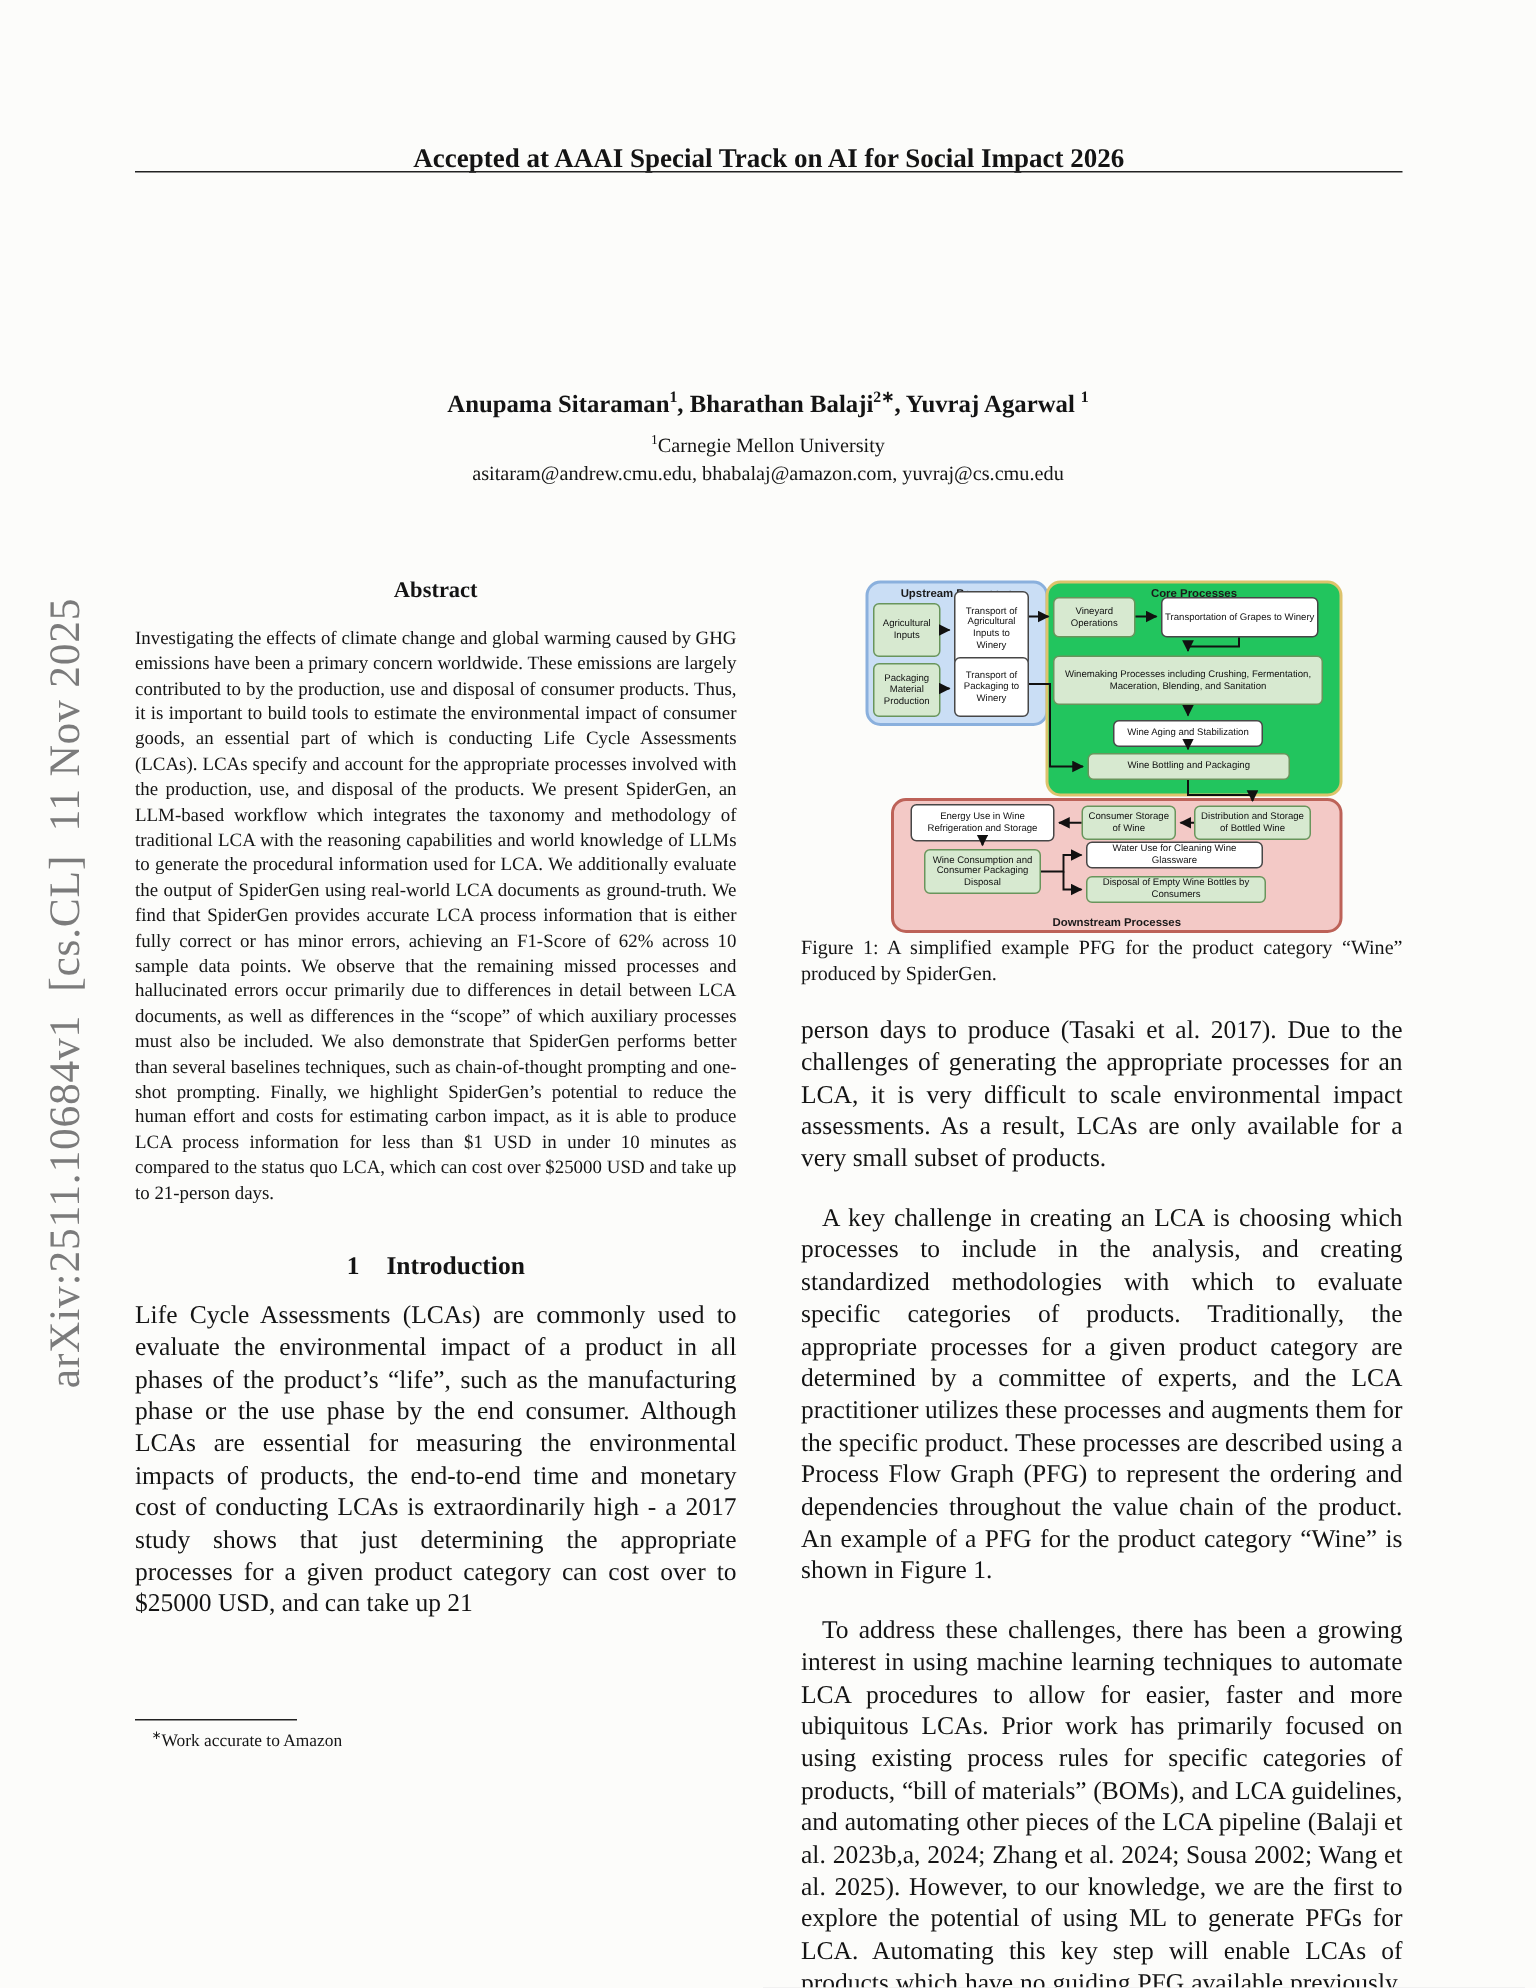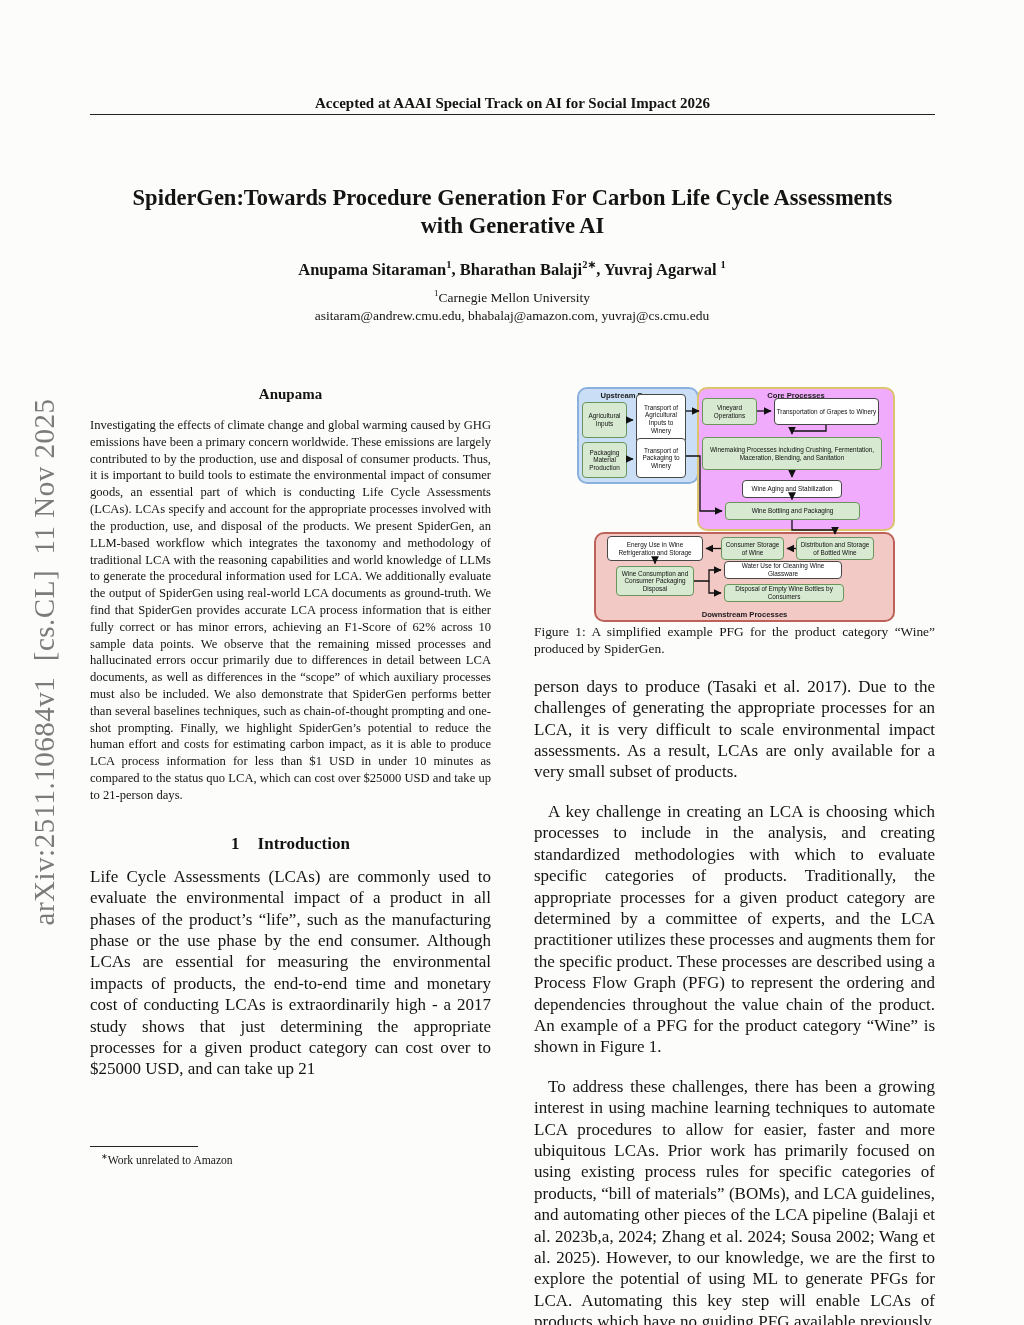--- a/index.html
+++ b/index.html
@@ -9,21 +9,21 @@
     margin:0 auto;
   }
   
   .arxiv-strip{
     position:absolute; left:44px; top:662px;
     transform:translate(-50%,-50%) rotate(-90deg);
     white-space:pre; font-size:29px; color:#7b7b7b; letter-spacing:0.5px;
   }
   .header-note{
     position:absolute; top:95px; left:90px; width:845px; text-align:center;
-    font-weight:bold; font-size:15px;
+    font-weight:bold; font-size:18px;
   }
   .header-rule{
     position:absolute; top:114px; left:90px; width:845px; height:0;
     border-top:1.6px solid #222;
   }
   .title{
     position:absolute; top:184px; left:60px; width:905px; text-align:center;
     font-size:22.5px; font-weight:bold; line-height:1.26; margin:0;
   }
   .authors{
@@ -53,21 +53,21 @@
     position:absolute; left:90px; top:1146px; width:401px;
     font-size:11.6px; line-height:1.31; text-align:justify;
   }
   .footnote-rule{width:108px; border-top:1.2px solid #222; margin-bottom:5px;}
   .fn-first{text-indent:11px;}
   .footnote sup{font-size:8px;}
   
   .figure-box{position:relative; width:400px; height:243px; font-family:"Liberation Sans", sans-serif;}
   .fgroup{position:absolute; border-radius:10px; border:2px solid;}
   .fgroup.blue{background:#cadef5; border-color:#8ab0dd;}
-  .fgroup.yellow{background:#f0abfc; border-color:#ddc36c;}
+  .fgroup.yellow{background:#22c55e; border-color:#ddc36c;}
   .fgroup.red{background:#f3c9c6; border-color:#bd6258;}
   .fgroup-label{
     position:absolute; left:0; width:100%; text-align:center;
     font-weight:bold; font-size:7.6px; color:#1a1a1a;
   }
   .fgroup-label.top{top:2px;} .fgroup-label.bottom{bottom:1px;}
   .fnode{
     position:absolute; border:1px solid; border-radius:4px;
     display:flex; align-items:center; justify-content:center; text-align:center;
     font-size:6.4px; line-height:1.18; padding:1px; box-sizing:border-box; color:#111;
@@ -83,46 +83,42 @@
 </head>
 <body>
 
 <div class="page">
 
   <div class="arxiv-strip">arXiv:2511.10684v1  [cs.CL]  11 Nov 2025</div>
 
   <div class="header-note">Accepted at AAAI Special Track on AI for Social Impact 2026</div>
   <div class="header-rule"></div>
 
-  <h1 class="title">
-    <span>SpiderGen:Towards Procedure Generation For Carbon Life Cycle Assessments</span><br>
-    <span>with Generative AI</span>
-  </h1>
 
   <div class="authors">
     <span>Anupama Sitaraman</span><sup>1</sup><span>, </span><span>Bharathan Balaji</span><sup>2∗</sup><span>, </span><span>Yuvraj Agarwal</span><sup style="margin-left:4px">1</sup>
   </div>
 
   <div class="affil-block">
     <div><sup>1</sup><span>Carnegie Mellon University</span></div>
     <div>asitaram@andrew.cmu.edu, bhabalaj@amazon.com, yuvraj@cs.cmu.edu</div>
   </div>
 
   <div class="col-left">
-    <div class="abstract-heading">Anupama</div>
+    <div class="abstract-heading">Abstract</div>
     <p class="abstract-text flow-para">Investigating the effects of climate change and global warming caused by GHG emissions have been a primary concern worldwide. These emissions are largely contributed to by the production, use and disposal of consumer products. Thus, it is important to build tools to estimate the environmental impact of consumer goods, an essential part of which is conducting Life Cycle Assessments (LCAs). LCAs specify and account for the appropriate processes involved with the production, use, and disposal of the products. We present SpiderGen, an LLM-based workflow which integrates the taxonomy and methodology of traditional LCA with the reasoning capabilities and world knowledge of LLMs to generate the procedural information used for LCA. We additionally evaluate the output of SpiderGen using real-world LCA documents as ground-truth. We find that SpiderGen provides accurate LCA process information that is either fully correct or has minor errors, achieving an F1-Score of 62% across 10 sample data points. We observe that the remaining missed processes and hallucinated errors occur primarily due to differences in detail between LCA documents, as well as differences in the “scope” of which auxiliary processes must also be included. We also demonstrate that SpiderGen performs better than several baselines techniques, such as chain-of-thought prompting and one-shot prompting. Finally, we highlight SpiderGen’s potential to reduce the human effort and costs for estimating carbon impact, as it is able to produce LCA process information for less than $1 USD in under 10 minutes as compared to the status quo LCA, which can cost over $25000 USD and take up to 21-person days.</p>
     <div class="section-heading">
       <span class="secnum">1</span><span>Introduction</span>
     </div>
     <p class="body-text flow-para">Life Cycle Assessments (LCAs) are commonly used to evaluate the environmental impact of a product in all phases of the product’s “life”, such as the manufacturing phase or the use phase by the end consumer. Although LCAs are essential for measuring the environmental impacts of products, the end-to-end time and monetary cost of conducting LCAs is extraordinarily high - a 2017 study shows that just determining the appropriate processes for a given product category can cost over to $25000 USD, and can take up 21</p>
   </div>
 
   <div class="footnote">
     <div class="footnote-rule"></div>
-    <div class="fn-first"><sup>∗</sup><span>Work unrelated to Amazon</span></div>
+    <div class="fn-first"><sup>∗</sup><span>Work accurate to Amazon</span></div>
   </div>
 
   <div class="col-right">
 
     <div class="figure-box">
 
       <div class="fgroup blue" style="left:43px;top:7px;width:118px;height:93px;">
         <div class="fgroup-label top">Upstream Processes</div>
       </div>
       <div class="fgroup yellow" style="left:163px;top:7px;width:194px;height:140px;">

